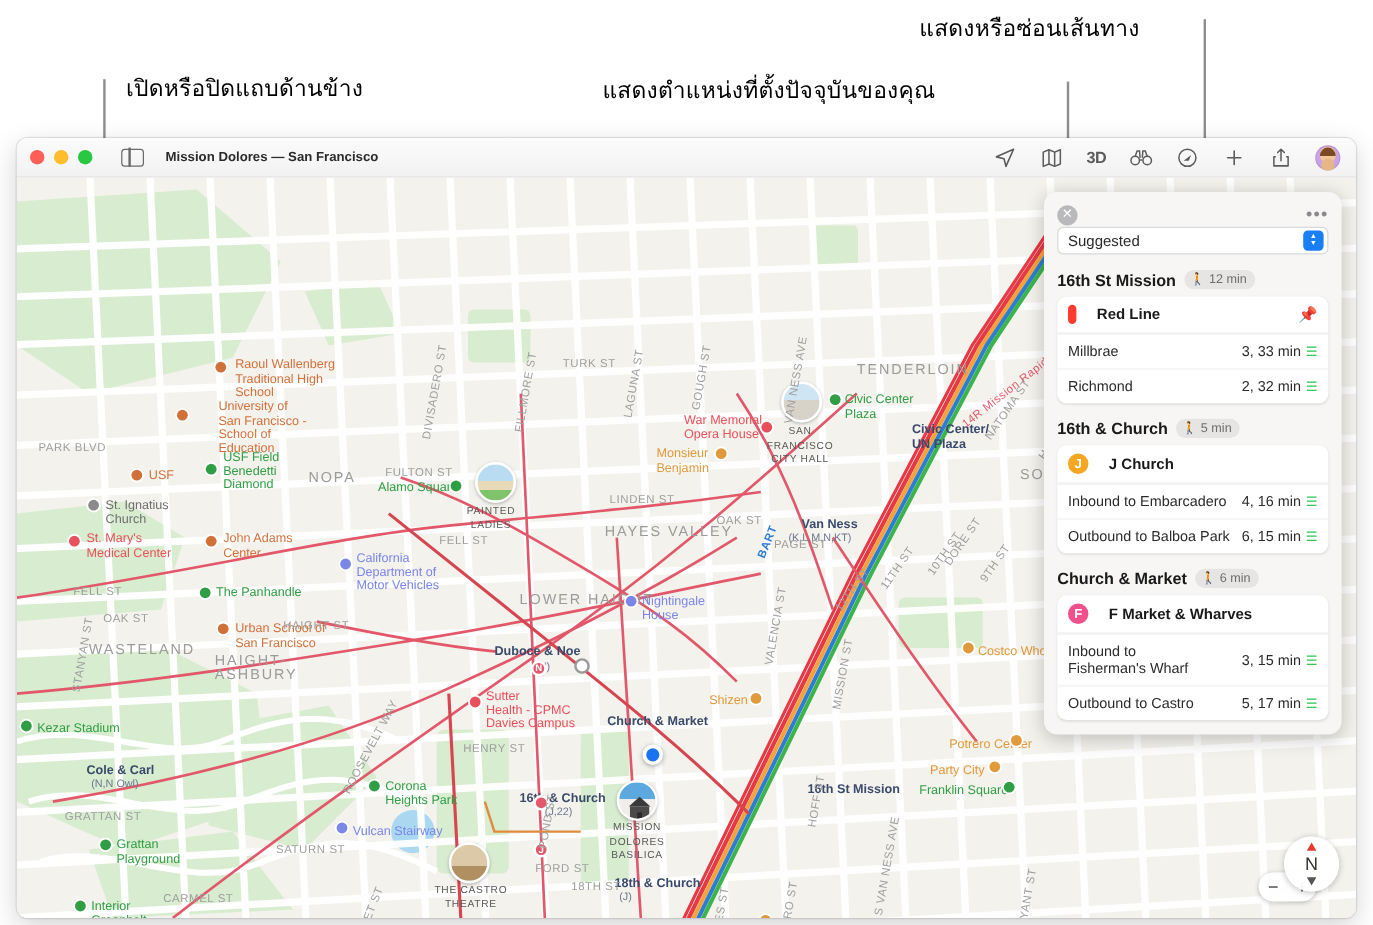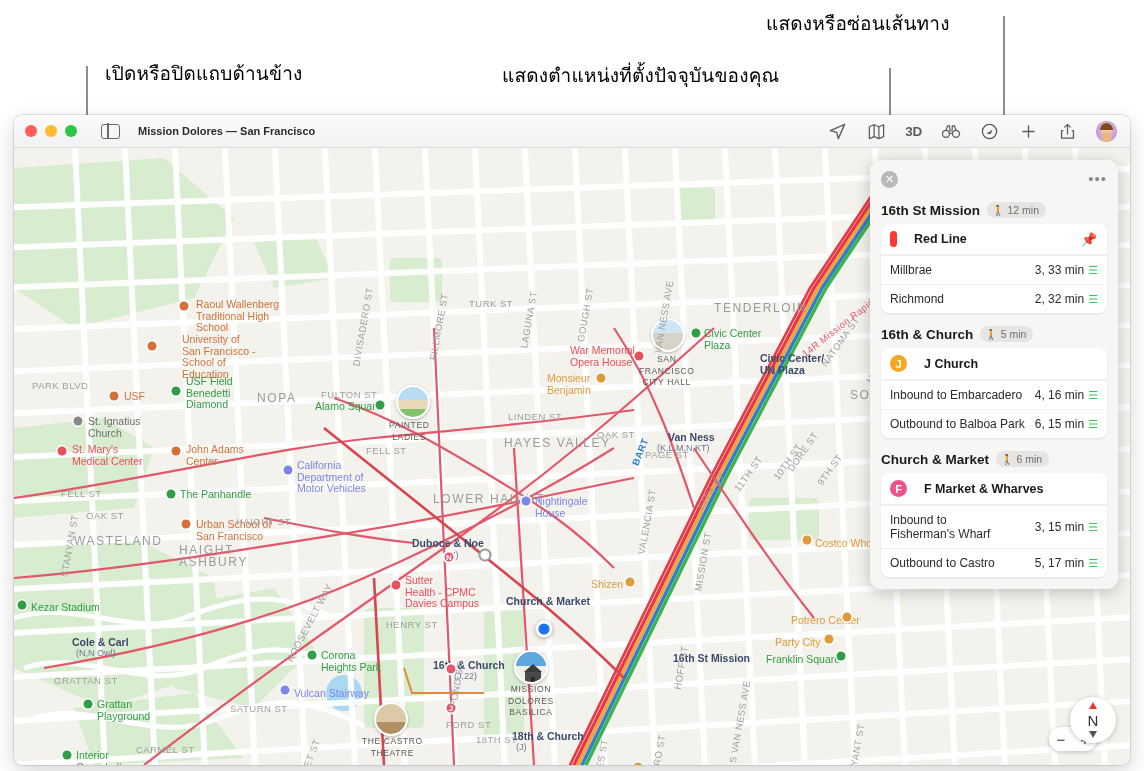--- a/index.html
+++ b/index.html
@@ -621,38 +621,45 @@
       <div class="poi street" style="left:766px; top:298px; transform:rotate(-55deg);">DORE ST</div>
       <div class="poi street" style="left:714px; top:320px; transform:rotate(-55deg);">11TH ST</div>
       <div class="poi street" style="left:676px; top:338px; transform:rotate(-55deg);">12TH ST</div>
       <div class="poi street" style="left:309px; top:173px; transform:rotate(-80deg);">DIVISADERO ST</div>
       <div class="poi street" style="left:391px; top:173px; transform:rotate(-80deg);">FILLMORE ST</div>
       <div class="poi street" style="left:486px; top:166px; transform:rotate(-80deg);">LAGUNA ST</div>
       <div class="poi street" style="left:544px; top:161px; transform:rotate(-80deg);">GOUGH ST</div>
       <div class="poi street" style="left:613px; top:163px; transform:rotate(-80deg);">VAN NESS AVE</div>
       <div class="poi street" style="left:263px; top:613px; transform:rotate(-68deg);">MARKET ST</div>
 
-      <div class="poi street" style="left:18px; top:232px;">PARK BLVD</div>
+      <div class="poi street" style="left:18px; top:220px;">PARK BLVD</div>
       <div class="poi hood" style="left:836px; top:242px;">SOMA</div>
       <div class="poi street" style="left:612px; top:298px; transform:rotate(-68deg); color:#2d7dd2; font-weight:bold;">BART</div>
       <div class="poi street" style="left:780px; top:174px; transform:rotate(-38deg); color:#e2586a;">14R Mission Rapid</div>
 
       <div class="map-ctl">
         <span>−</span>
         <span>+</span>
       </div>
       <div class="compass">
         <span>N</span>
       </div>
 
       <div class="panel">
         <div class="panel-top">
           <div class="close-btn">✕</div>
           <div class="more-btn">•••</div>
         </div>
+        <div class="select-box">
+          <span>Suggested</span>
+          <span class="stepper">
+              <span>▲</span>
+              <span>▼</span>
+            </span>
+        </div>
 
         <div class="stop-head">
           <span class="stop-name">16th St Mission</span>
           <span class="walk-chip">
             <span class="glyph">🚶</span>
             <span>12 min</span>
           </span>
         </div>
         <div class="route-card">
           <div class="route-head">

